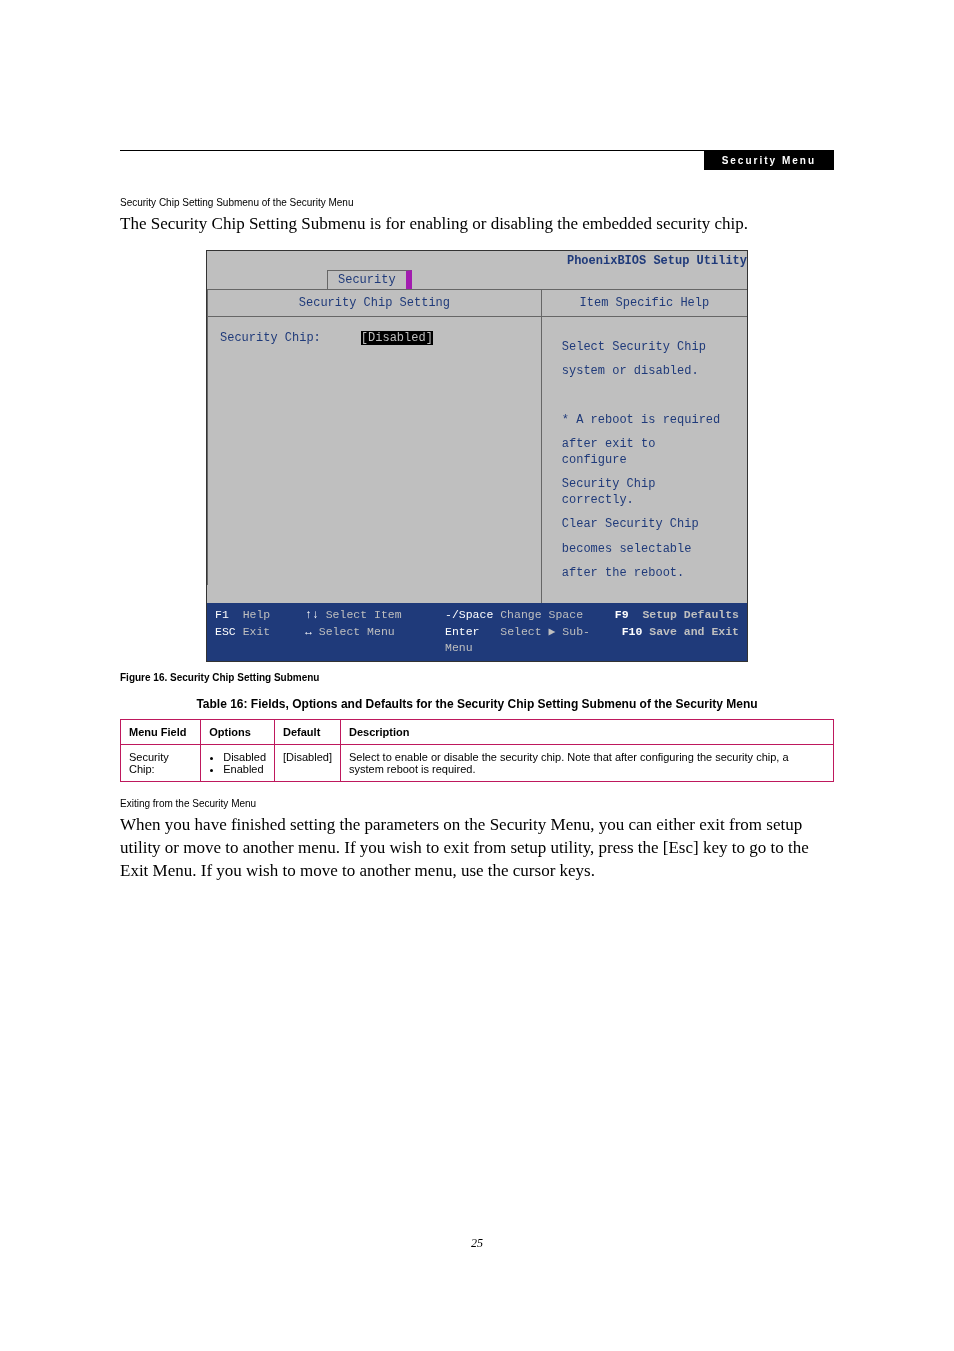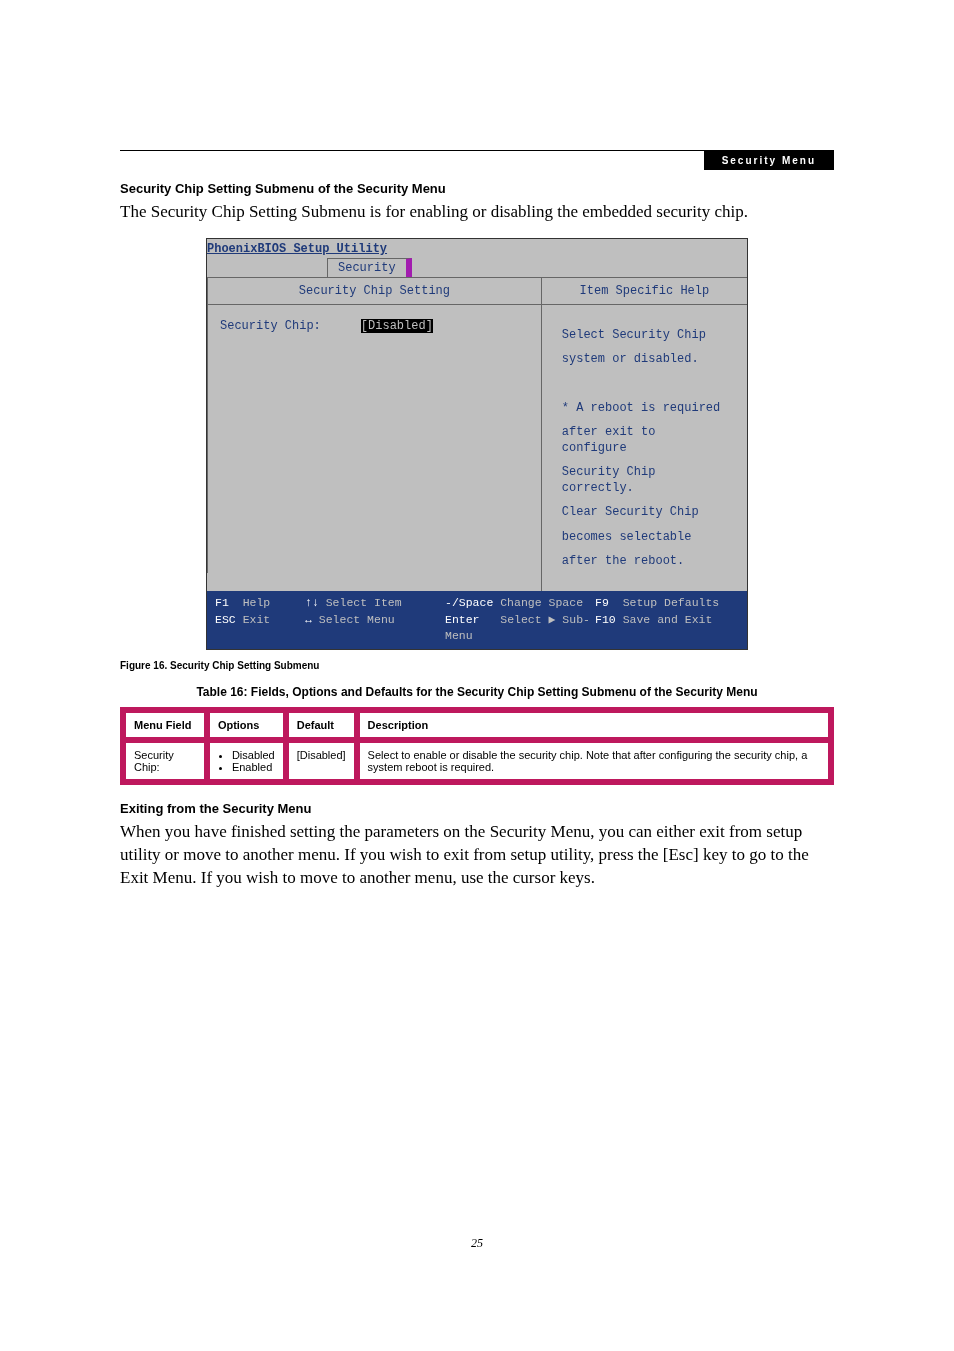--- a/index.html
+++ b/index.html
@@ -12,61 +12,60 @@
     height: 1351px;
     box-sizing: border-box;
   }
   .page {
     padding: 150px 120px 40px 120px;
   }
   .header-rule {
     border-top: 1px solid #000;
     position: relative;
     height: 18px;
-    margin-bottom: 12px;
+    margin-bottom: 28px;
   }
   .header-tag {
     position: absolute;
     right: 0;
     top: 0;
     background: #000;
     color: #fff;
     font-family: Arial, Helvetica, sans-serif;
     font-weight: bold;
     font-size: 10px;
     letter-spacing: 2px;
     padding: 4px 18px;
   }
   .h-section {
     font-family: Verdana, Arial, sans-serif;
-    font-weight: bold;
-    font-size: 13px;
+    font-weight: normal;
+    font-size: 10px;
     margin: 8px 0 5px 0;
   }
   .body-text {
     font-family: 'Minion', Georgia, 'Times New Roman', serif;
     font-size: 17px;
     line-height: 1.35;
     margin: 0 0 14px 0;
   }
   
   .bios-box {
     width: 540px;
     margin: 10px auto 6px auto;
     border: 1px solid #333;
     background: #bfbfbf;
     font-family: 'Courier New', monospace;
     font-size: 12px;
     color: #1f3a7a;
   }
   .bios-title-row {
-    text-align: left;
+    text-align: right;
     padding: 3px 0 0 0;
     font-weight: bold;
-    text-decoration: underline;
   }
   .bios-tabbar {
     padding: 2px 0 0 120px;
   }
   .bios-tab {
     display: inline-block;
     background: #bfbfbf;
     padding: 2px 10px;
     border-top: 1px solid #666;
     border-left: 1px solid #666;
@@ -122,21 +121,21 @@
   }
   .bios-footer .hot {
     color: #fff;
   }
   .bios-footer .row {
     display: flex;
   }
   .bios-footer .c1 { width: 90px; }
   .bios-footer .c2 { width: 140px; }
   .bios-footer .c3 { width: 150px; }
-  .bios-footer .c4 { flex: 1; text-align: left; }
+  .bios-footer .c4 { flex: 1; text-align: right; font-weight: bold; }
   .figure-caption {
     text-align: left;
     font-family: Verdana, Arial, sans-serif;
     font-weight: bold;
     font-size: 10px;
     margin: 10px 0 14px 0;
   }
   .table-caption {
     text-align: center;
     font-family: Verdana, Arial, sans-serif;
@@ -145,21 +144,21 @@
     margin: 6px 0 8px 0;
   }
   table.opts {
     border-collapse: collapse;
     width: 100%;
     margin-bottom: 16px;
     font-family: Verdana, Arial, sans-serif;
     font-size: 11px;
   }
   table.opts th, table.opts td {
-    border: 6px solid #be185d;
+    border: 1px solid #be185d;
     padding: 6px 8px;
     text-align: left;
     vertical-align: top;
   }
   table.opts th {
     font-weight: bold;
   }
   .page-num {
     text-align: center;
     font-style: italic;

